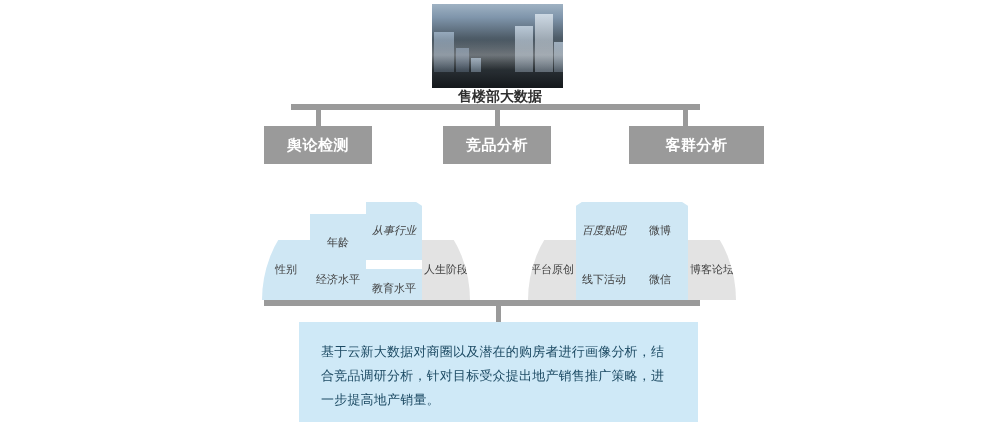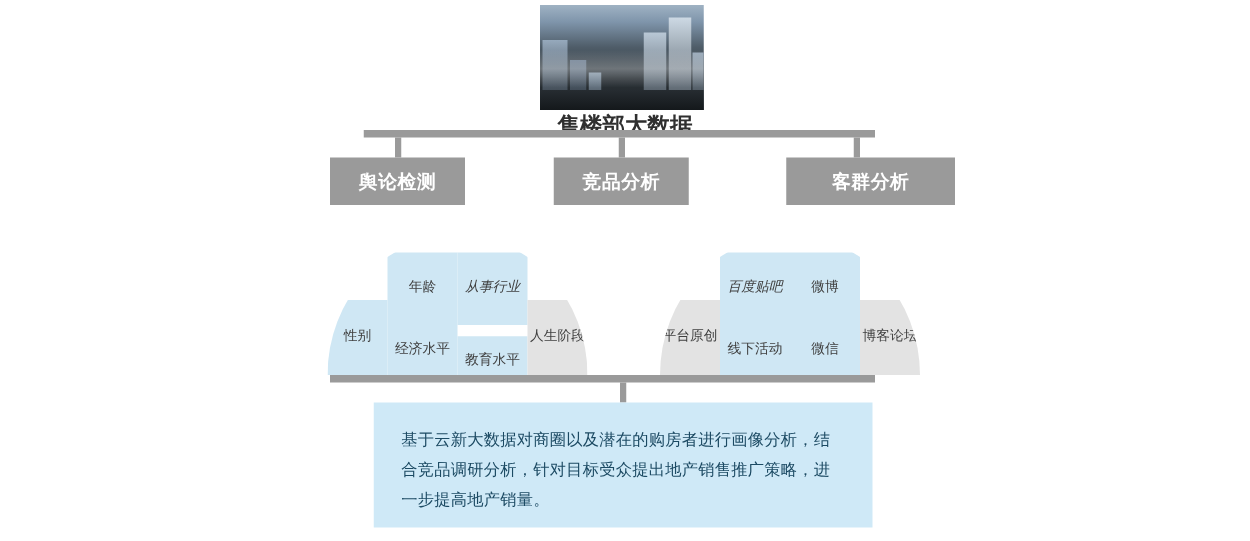--- a/index.html
+++ b/index.html
@@ -61,21 +61,21 @@
     letter-spacing: 1px;
     text-shadow: 0 1px 2px rgba(0,0,0,.7);
   }
 
   
   .main-title {
     position: absolute;
     left: 0; right: 0;
     top: 88px;
     text-align: center;
-    font-size: 18px;
+    font-size: 14px;
     font-weight: bold;
     color: #2f2f2f;
   }
 
   
   .hbar {
     position: absolute;
     height: 6px;
     background: #9a9a9a;
   }
@@ -128,21 +128,21 @@
     color: #3f3f3f;
     text-align: center;
     box-sizing: border-box;
     line-height: 1.2;
   }
   .cell.blue { background: #cfe7f4; }
   .cell.grey { background: #e3e3e3; }
 
   
   .L-a { left: 0;    top: 52px;  width: 48px;  height: 60px; }
-  .L-b { left: 48px; top: 14px;  width: 56px;  height: 58px; }
+  .L-b { left: 48px; top: 26px;  width: 56px;  height: 58px; }
   .L-c { left: 104px;top: 14px;  width: 56px;  height: 58px; font-style: italic; }
   .L-d { left: 48px; top: 72px;  width: 56px;  height: 40px; }
   .L-e { left: 104px;top: 81px;  width: 56px;  height: 40px; }
   .L-f { left: 160px;top: 52px;  width: 48px;  height: 60px; }
 
   
   .R-a { left: 0;    top: 52px;  width: 48px;  height: 60px; }
   .R-b { left: 48px; top: 14px;  width: 56px;  height: 58px; font-style: italic; }
   .R-c { left: 104px;top: 14px;  width: 56px;  height: 58px; }
   .R-d { left: 48px; top: 72px;  width: 56px;  height: 40px; }

